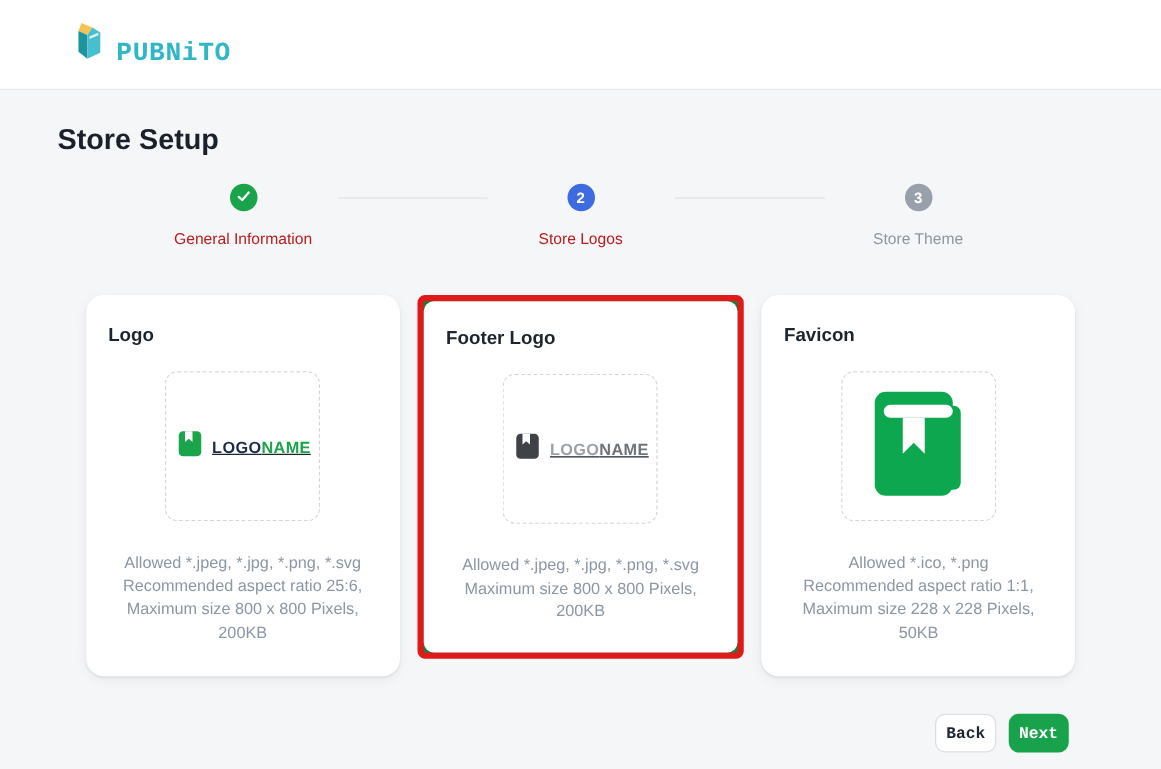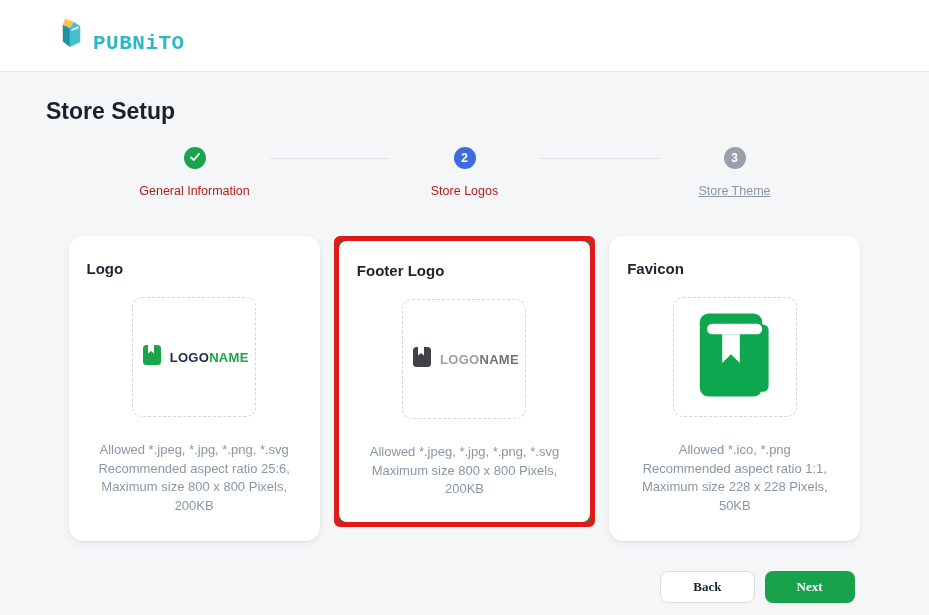--- a/index.html
+++ b/index.html
@@ -33,21 +33,21 @@
   .step { width:150px; display:flex; flex-direction:column; align-items:center; cursor:pointer; }
   .step-circle {
     width:22px; height:22px; border-radius:50%;
     display:flex; align-items:center; justify-content:center;
     color:#fff; font-size:12px; font-weight:700;
   }
   .step--completed .step-circle { background:#19a44c; }
   .step--active    .step-circle { background:#3e6be0; }
   .step--upcoming  .step-circle { background:#98a1ab; }
   .step-label { margin-top:15px; font-size:12.5px; color:#b91c1c; }
-  .step--upcoming .step-label { color:#8d97a3;text-decoration:underline; }
+  .step--upcoming .step-label { color:#8d97a3; }
   .step-line { flex:1; height:1px; background:#dfe3e8; margin-top:11px; }
 
   
   .cards {
     width:792px; margin:0 auto;
     display:flex; align-items:flex-start; gap:14px;
   }
   .card-slot { flex:1; }
   .card {
     background:#ffffff; border-radius:14px;
@@ -58,39 +58,39 @@
     border:5px solid #e01a1a; border-radius:6px; background:#15803d;
   }
   .card-slot--highlighted .card { box-shadow:none; border-radius:8px; padding:21px 18px 23px 18px; }
   .card-title { font-size:15px; font-weight:700; color:#1c252e; }
   .dropzone {
     width:124px; height:120px; margin:20px auto 24px auto;
     border:1px dashed #d2d6db; border-radius:10px;
     display:flex; align-items:center; justify-content:center;
     cursor:pointer; background:#fff;
   }
-  .logo-preview { display:flex; align-items:center; gap:6px; }
+  .logo-preview { display:flex; align-items:center; gap:6px;text-decoration:underline; }
   .logo-word { font-size:13px; font-weight:800; letter-spacing:0.3px; }
   .lp--green .w1 { color:#1b2a4a; }
   .lp--green .w2 { color:#1aa54b; }
   .lp--gray .w1 { color:#9aa0a6; font-weight:600; }
   .lp--gray .w2 { color:#6d7378; }
   .card-desc {
     font-size:13px; line-height:18.5px; color:#8b96a5; text-align:center;
   }
   .card-desc span { display:block; }
 
   
   .actions {
     width:792px; margin:30px auto 0 auto;
     display:flex; justify-content:flex-end; gap:10px; padding-right:6px;
   }
   .btn {
-    font-family:Liberation Serif, serif; font-size:13px; font-weight:700;
-    border-radius:8px; padding:7px 32px; cursor:pointer;
+    font-family:Liberation Mono, monospace; font-size:13px; font-weight:700;
+    border-radius:8px; padding:7px 8px; cursor:pointer;
   }
   .btn-back { background:#fff; color:#1c252e; border:1px solid #d9dee3; }
   .btn-next { background:#17a24b; color:#fff; border:none; }
 </style>
 </head>
 <body>
 
 <header class="app-header">
   <div class="brand">
     <span>

